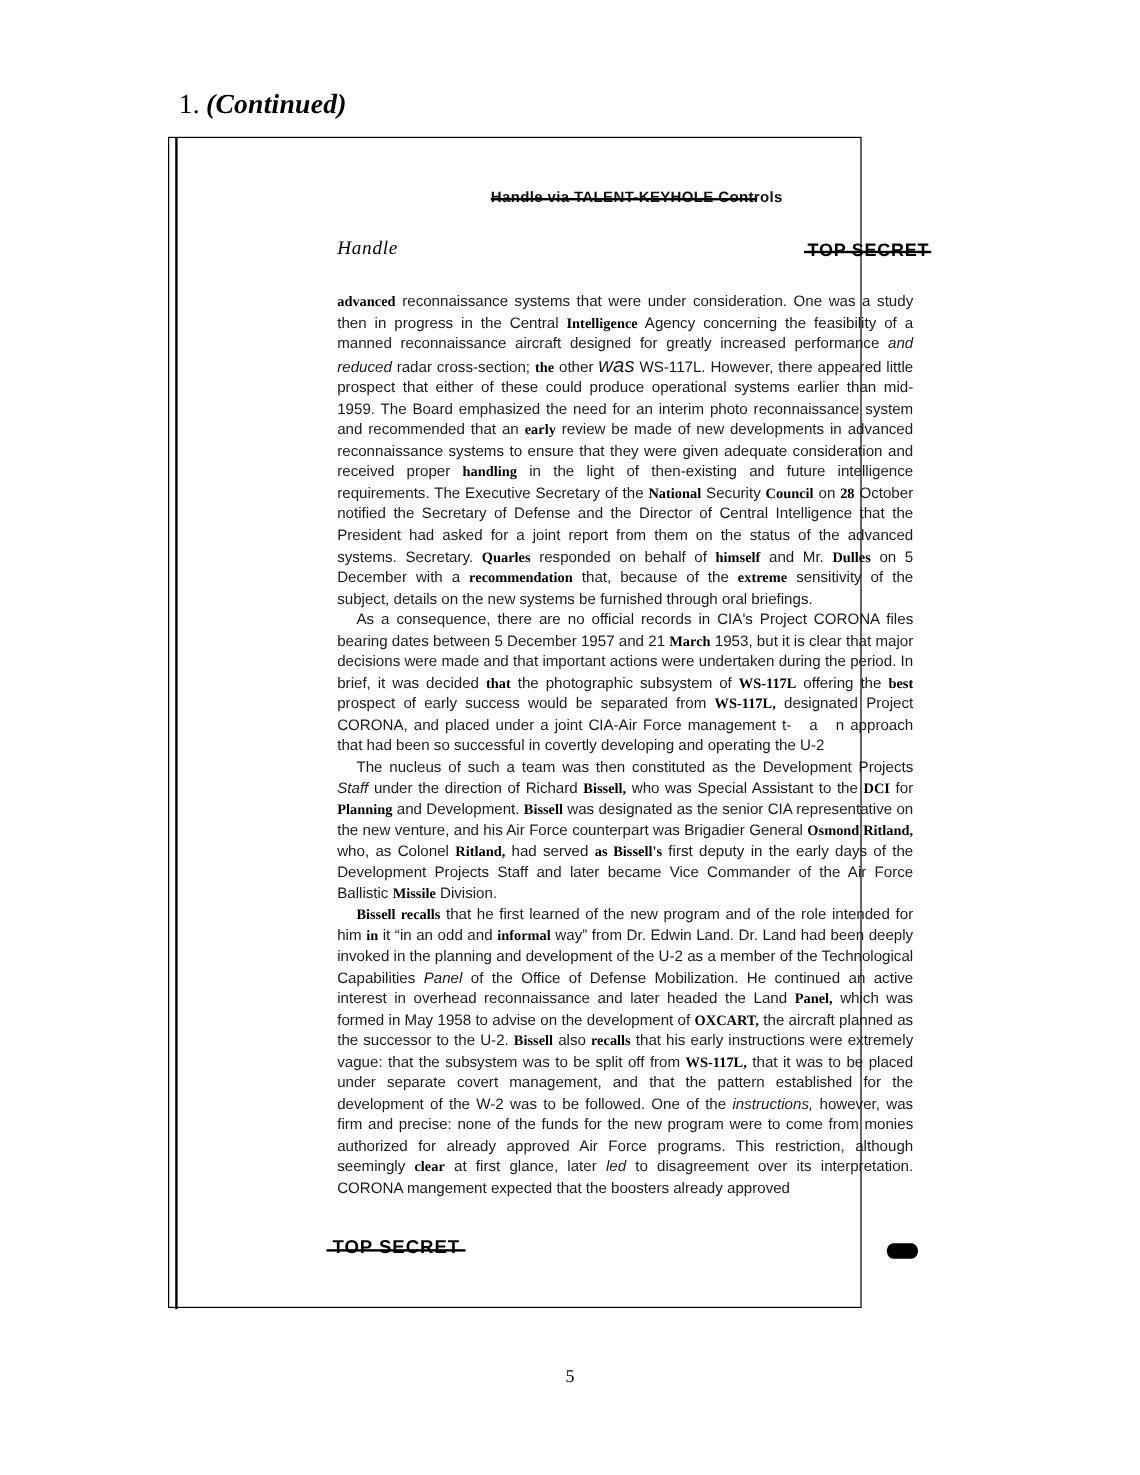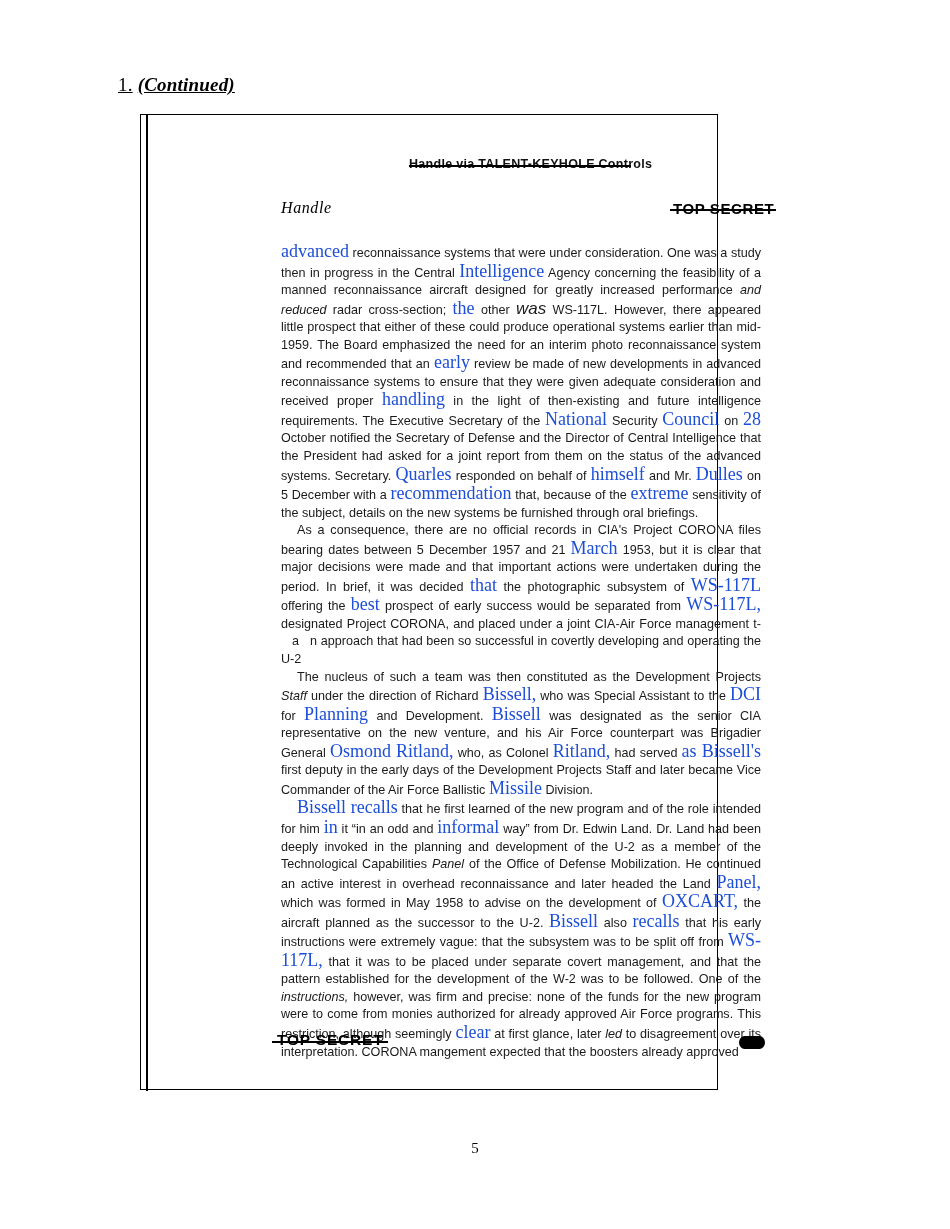--- a/index.html
+++ b/index.html
@@ -19,26 +19,25 @@
   .page {
     position: absolute;
     top: 0; left: 0;
     width: 950px;
     height: 1229px;
   }
 
   
   .outer-heading {
     position: absolute;
-    left: 118px;
+    left: 149px;
     top: 74px;
     font-family: "Liberation Serif", serif;
-    font-size: 19px;
+    font-size: 23px;
     letter-spacing: 0.2px;
-    text-decoration: underline;
   }
   .outer-heading .num {
     font-style: normal;
   }
   .outer-heading .cont {
     font-style: italic;
     font-weight: bold;
     margin-left: 5px;
   }
 
@@ -140,24 +139,24 @@
     text-align: justify;
     color: #1a1a1a;
   }
   .body-text p {
     margin: 0;
   }
   .body-text p + p {
     text-indent: 16px;
   }
   .hw {            
-    font-weight: normal;
-    color: #1d4ed8;
-    font-family: "Liberation Serif", serif;
-    font-size: 18px;
+    font-weight: bold;
+    color: #000000;
+    font-family: "Liberation Serif", serif;
+    font-size: 12px;
   }
   .it { font-style: italic; }
   .sm { font-size: 17px; font-style: italic; }
 
   
   .footer-class {
     position: absolute;
     left: 136px;
     top: 916px;
     font-family: "Liberation Sans", sans-serif;

